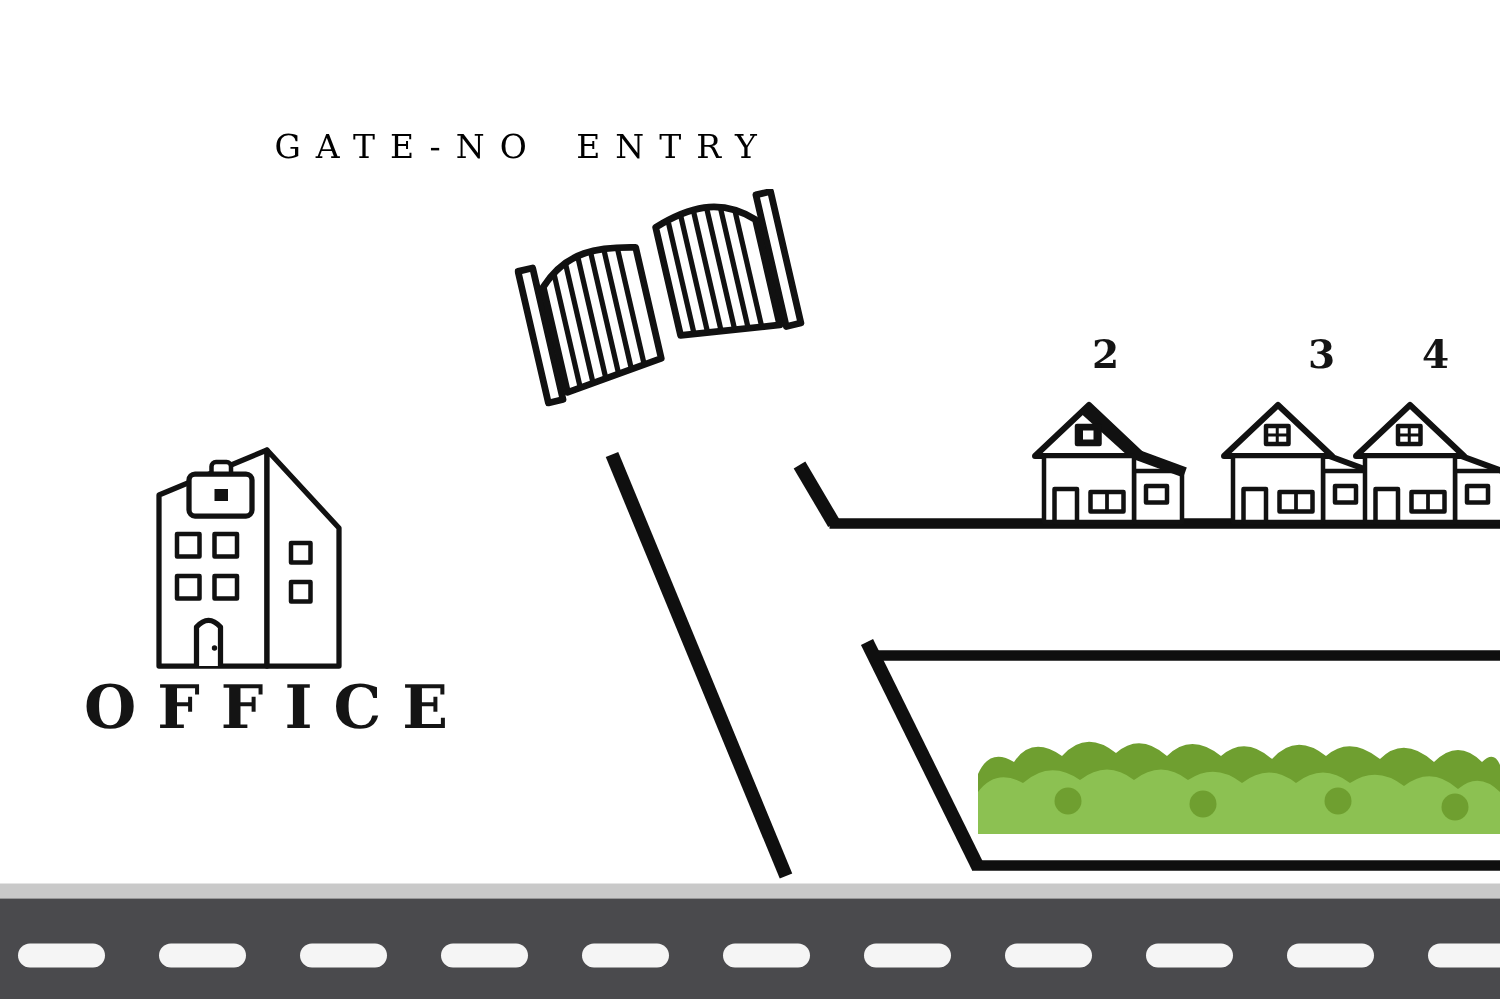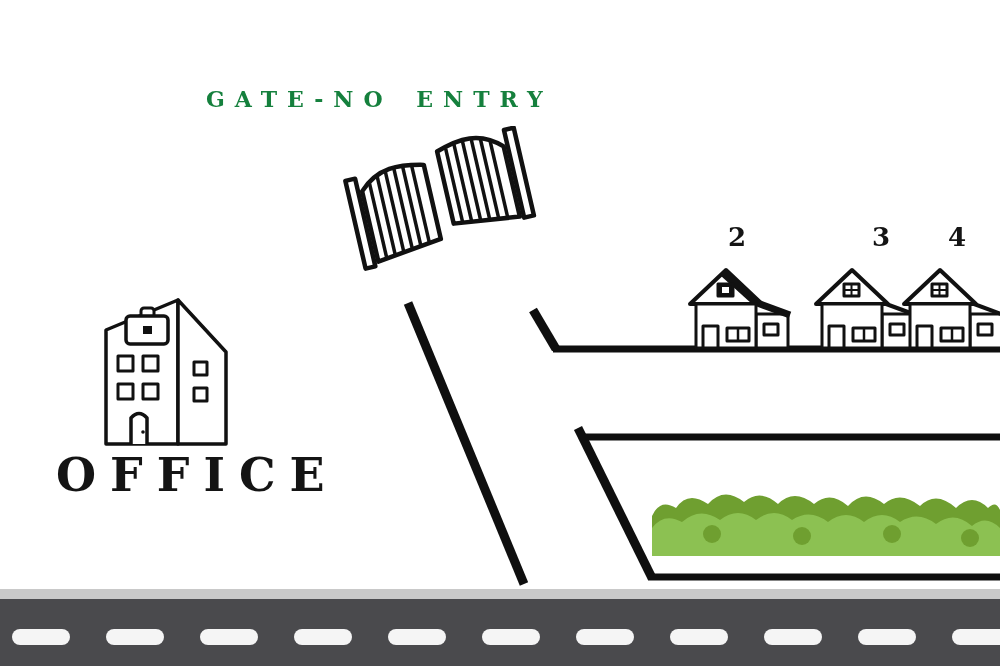--- a/index.html
+++ b/index.html
@@ -4,25 +4,25 @@
 <style>
   html,body{margin:0;padding:0;background:#fff;}
   .stage{
     position:relative;width:1000px;height:666px;overflow:hidden;
     background:#ffffff;font-family:"DejaVu Serif", serif;color:#161616;
   }
   .abs{position:absolute;}
 
   
   .gate-label{
-    left:183px;top:86px;font-size:22px;font-weight:700;letter-spacing:10px;
-    word-spacing:6px;color:#15803d;white-space:nowrap;margin-left:23px;
+    left:183px;top:86px;font-size:22px;font-weight:400;letter-spacing:10px;
+    word-spacing:6px;color:#000000;white-space:nowrap;
   }
   .office-label{
-    left:56px;top:448px;font-size:46px;font-weight:700;letter-spacing:14px;
+    left:56px;top:448px;font-size:40px;font-weight:700;letter-spacing:14px;
     color:#141414;white-space:nowrap;
   }
   .house-number{
     width:34px;text-align:center;top:222px;font-size:26px;font-weight:700;color:#141414;
   }
   .num-2{left:720px;} .num-3{left:864px;} .num-4{left:940px;}
 
   
   .lines-layer{left:0;top:0;z-index:1;}
   .hedge{left:652px;top:482px;z-index:2;}

